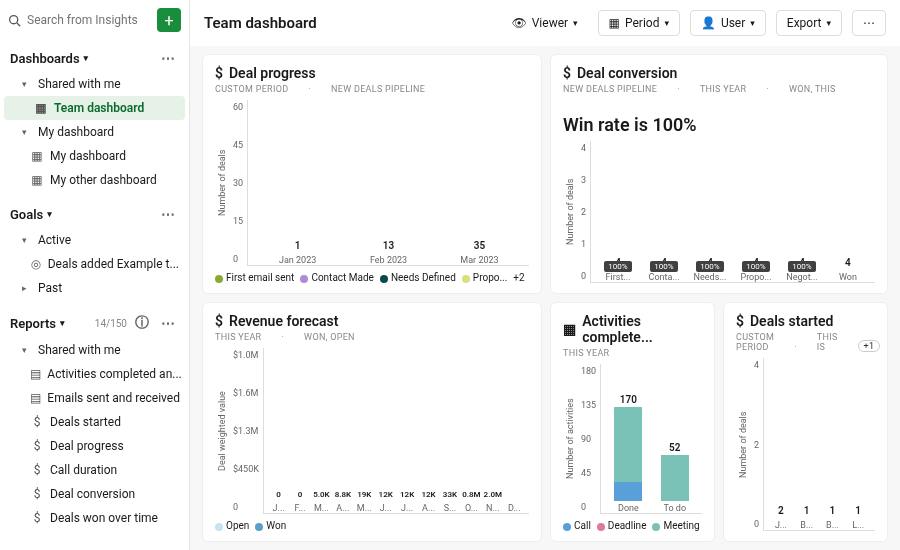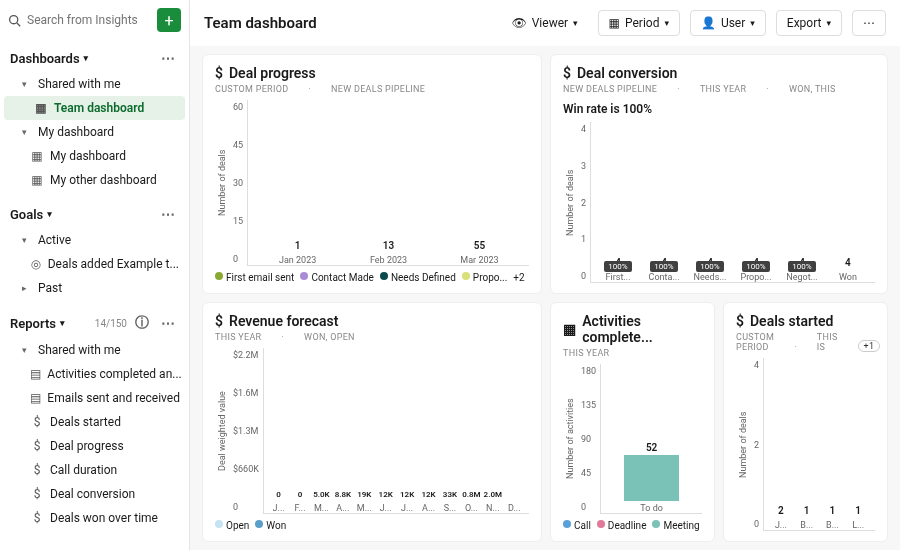--- a/index.html
+++ b/index.html
@@ -39,24 +39,24 @@
 .chart-body{flex:1;display:flex;margin-top:6px;position:relative}
 .ylabel{writing-mode:vertical-rl;transform:rotate(180deg);font-size:9px;color:#666;text-align:center;padding:2px}
 .yaxis{display:flex;flex-direction:column;justify-content:space-between;font-size:9px;color:#666;padding:2px 4px}
 .plot{flex:1;display:flex;align-items:flex-end;justify-content:space-around;border-left:1px solid #ddd;border-bottom:1px solid #ddd;position:relative;padding:0 4px}
 .barcol{display:flex;flex-direction:column;align-items:center;gap:2px;flex:1}
 .barcol .val{font-size:10px;font-weight:600}
 .barcol .lbl{font-size:9px;color:#666;white-space:nowrap;overflow:hidden;text-overflow:ellipsis;max-width:100%}
 .stack{width:60%;display:flex;flex-direction:column-reverse}
 .stack>div{width:100%}
 .bar{width:50%;background:#f0c430}
-.winrate{font-size:12px;font-weight:600;margin-top:8px}
+.winrate{font-size:18px;font-weight:600;margin-top:20px}
 .tag{position:absolute;background:#404040;color:#fff;font-size:8px;padding:1px 4px;border-radius:2px}
 .legend{display:flex;flex-wrap:wrap;gap:6px;font-size:10px;margin-top:6px;align-items:center}
-.legend span{display:flex;align-items:flex-start;gap:3px}
+.legend span{display:flex;align-items:flex-end;gap:3px}
 .dot{width:8px;height:8px;border-radius:50%}
 .chev-ico{font-size:9px}
 svg{display:block}
 </style>
 </head>
 <body>
 
 <div class="app">
   <div class="sidebar">
     <div class="search-row">
@@ -224,21 +224,21 @@
                 <div class="val">13</div>
                 <div class="stack" style="height:21.666666666666668%">
                   <div style="height:5.416666666666667%;background:#8ba832"></div>
                   <div style="height:5.416666666666667%;background:#a98bd6"></div>
                   <div style="height:5.416666666666667%;background:#0a4a4a"></div>
                   <div style="height:5.416666666666667%;background:#d9e07a"></div>
                 </div>
                 <div class="lbl">Feb 2023</div>
               </div>
               <div class="barcol">
-                <div class="val">55</div>
+                <div class="val">35</div>
                 <div class="stack" style="height:68.33333333333333%">
                   <div style="height:17.083333333333332%;background:#8ba832"></div>
                   <div style="height:17.083333333333332%;background:#a98bd6"></div>
                   <div style="height:17.083333333333332%;background:#0a4a4a"></div>
                   <div style="height:17.083333333333332%;background:#d9e07a"></div>
                 </div>
                 <div class="lbl">Mar 2023</div>
               </div>
             </div>
         </div>
@@ -309,24 +309,24 @@
 
       <div class="card rev">
         <div class="card-hdr">
             <span>$</span>
             <span>Revenue forecast</span>
           </div>
         <div class="card-sub"><span>THIS YEAR</span>·<span>WON, OPEN</span></div>
         <div class="chart-body">
           <div class="ylabel">Deal weighted value</div>
           <div class="yaxis" id="rev-y">
-              <div>$2.2M</div>
+              <div>$1.0M</div>
               <div>$1.6M</div>
               <div>$1.3M</div>
-              <div>$660K</div>
+              <div>$450K</div>
               <div>0</div>
             </div>
           <div class="plot" id="rev-plot">
               <div class="barcol">
                 <div class="val" style="font-size:8px">0</div>
                 <div class="bar" style="height:0%;background:#9fd0e8"></div>
                 <div class="lbl">J...</div>
               </div>
               <div class="barcol">
                 <div class="val" style="font-size:8px">0</div>
@@ -403,20 +403,28 @@
           <div class="ylabel">Number of activities</div>
           <div class="yaxis" id="act-y">
               <div>180</div>
               <div>135</div>
               <div>90</div>
               <div>45</div>
               <div>0</div>
             </div>
           <div class="plot" id="act-plot">
               <div class="barcol">
+                <div class="val">170</div>
+                <div class="stack">
+                  <div style="height:19.444444444444446px;background:#5aa0d8"></div>
+                  <div style="height:75px;background:#7ac2b8"></div>
+                </div>
+                <div class="lbl">Done</div>
+              </div>
+              <div class="barcol">
                 <div class="val">52</div>
                 <div class="stack">
                   <div style="height:45.55555555555556px;background:#7ac2b8"></div>
                 </div>
                 <div class="lbl">To do</div>
               </div>
             </div>
         </div>
         <div class="legend" id="act-legend">
             <span><span class="dot" style="background:#5aa0d8"></span>Call</span>

